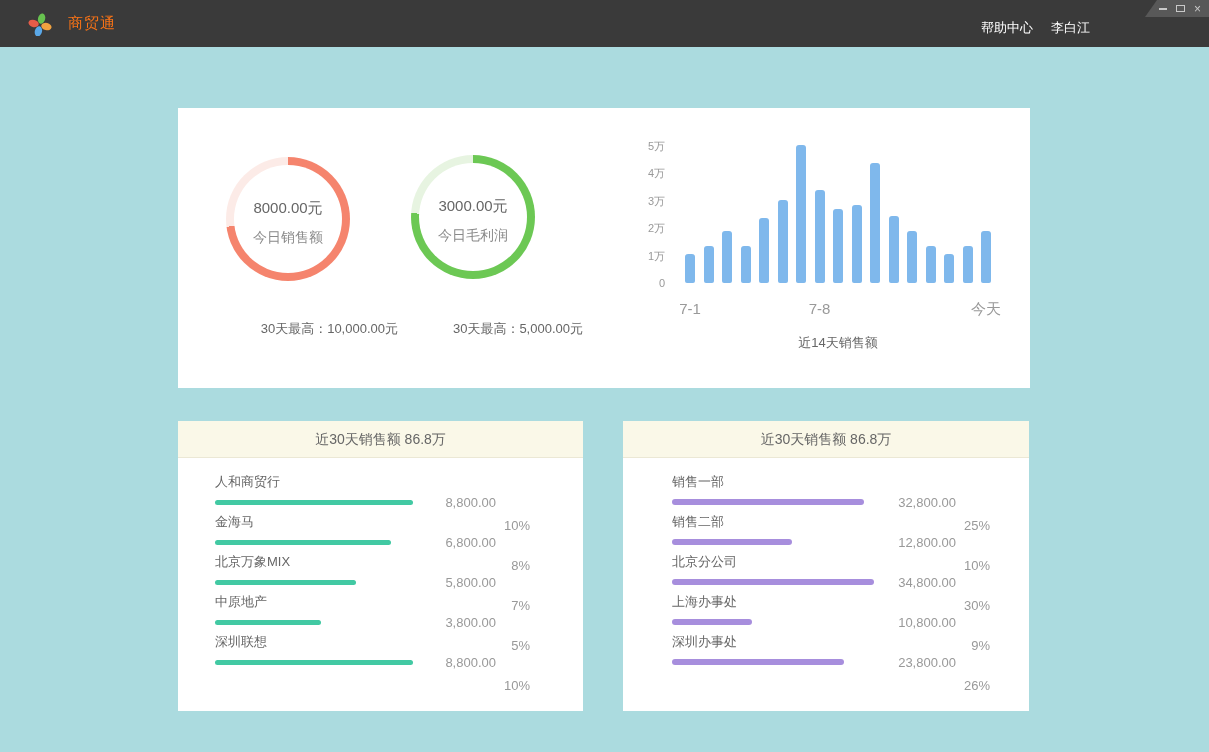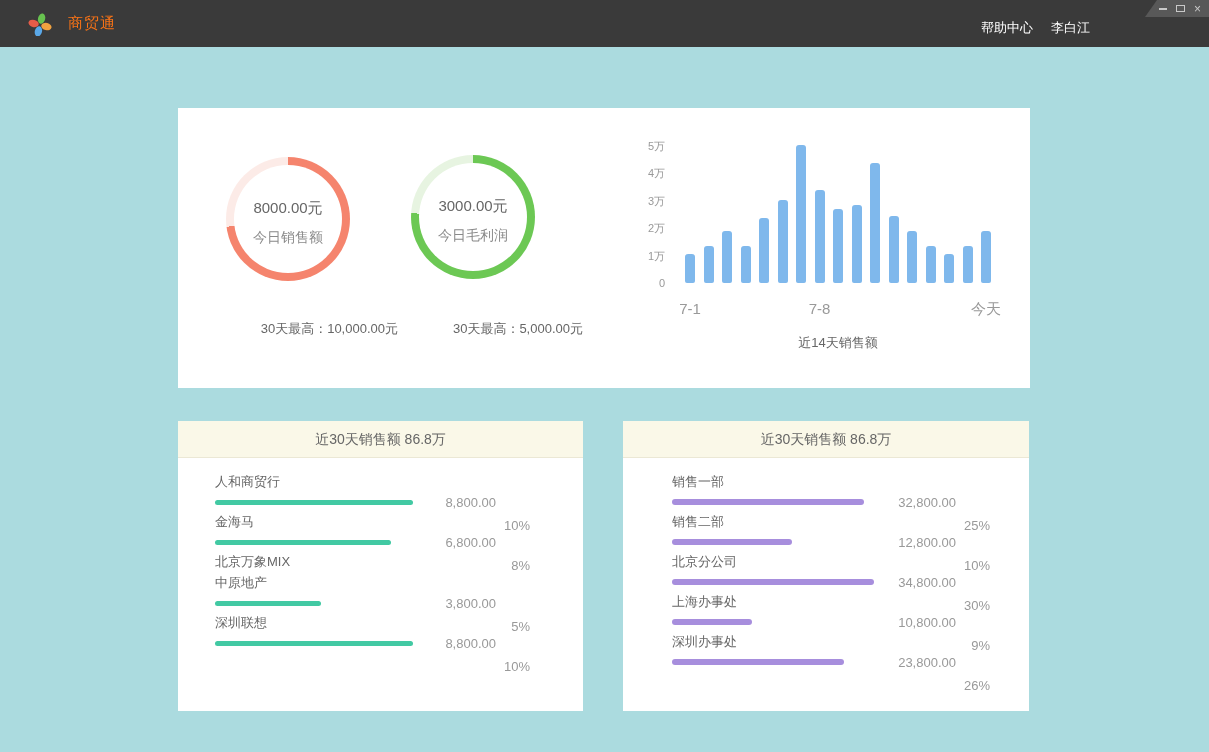--- a/index.html
+++ b/index.html
@@ -165,20 +165,25 @@
         <div class="rank-row">
           <div class="name">金海马</div>
           <div class="line">
             <div class="hbar" style="width: 176px; background: rgb(66, 201, 163);"></div>
             <span class="val">6,800.00</span>
             <span class="pct">8%</span>
           </div>
         </div>
         <div class="rank-row">
           <div class="name">北京万象MIX</div>
+          <div class="line">
+            <div class="hbar" style="width: 141px; background: rgb(66, 201, 163);"></div>
+            <span class="val">5,800.00</span>
+            <span class="pct">7%</span>
+          </div>
         </div>
         <div class="rank-row">
           <div class="name">中原地产</div>
           <div class="line">
             <div class="hbar" style="width: 106px; background: rgb(66, 201, 163);"></div>
             <span class="val">3,800.00</span>
             <span class="pct">5%</span>
           </div>
         </div>
         <div class="rank-row">

